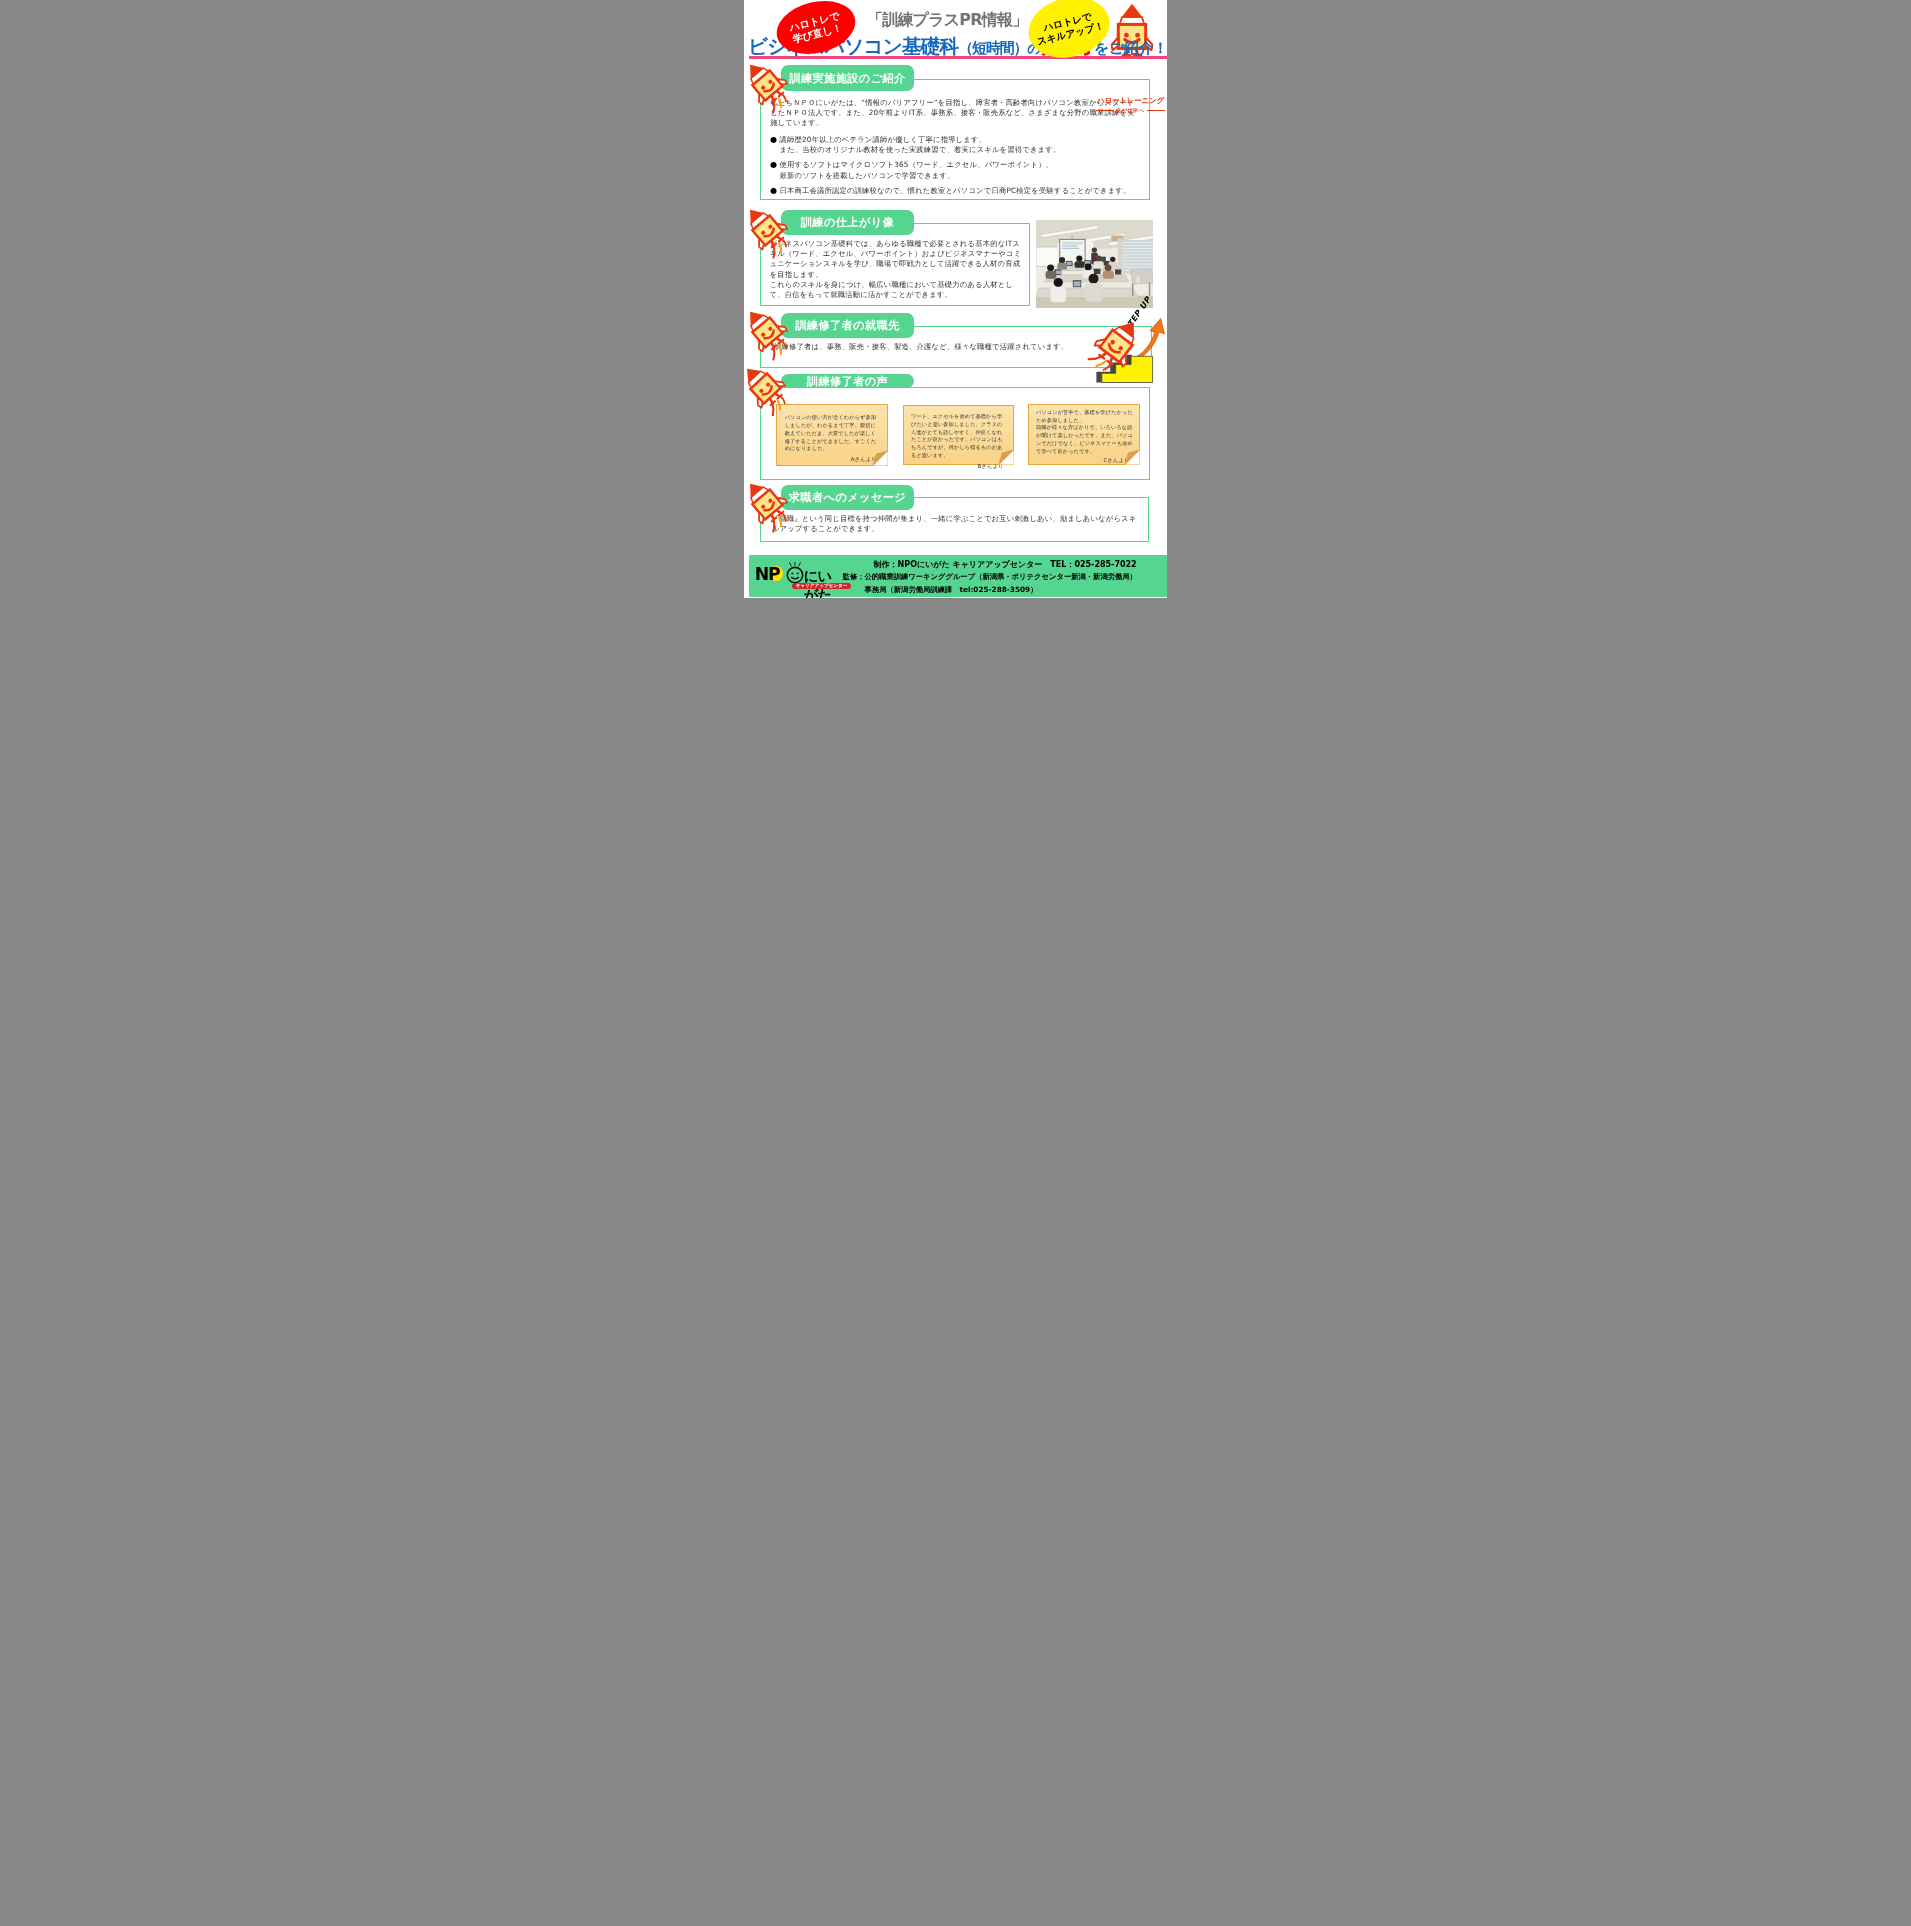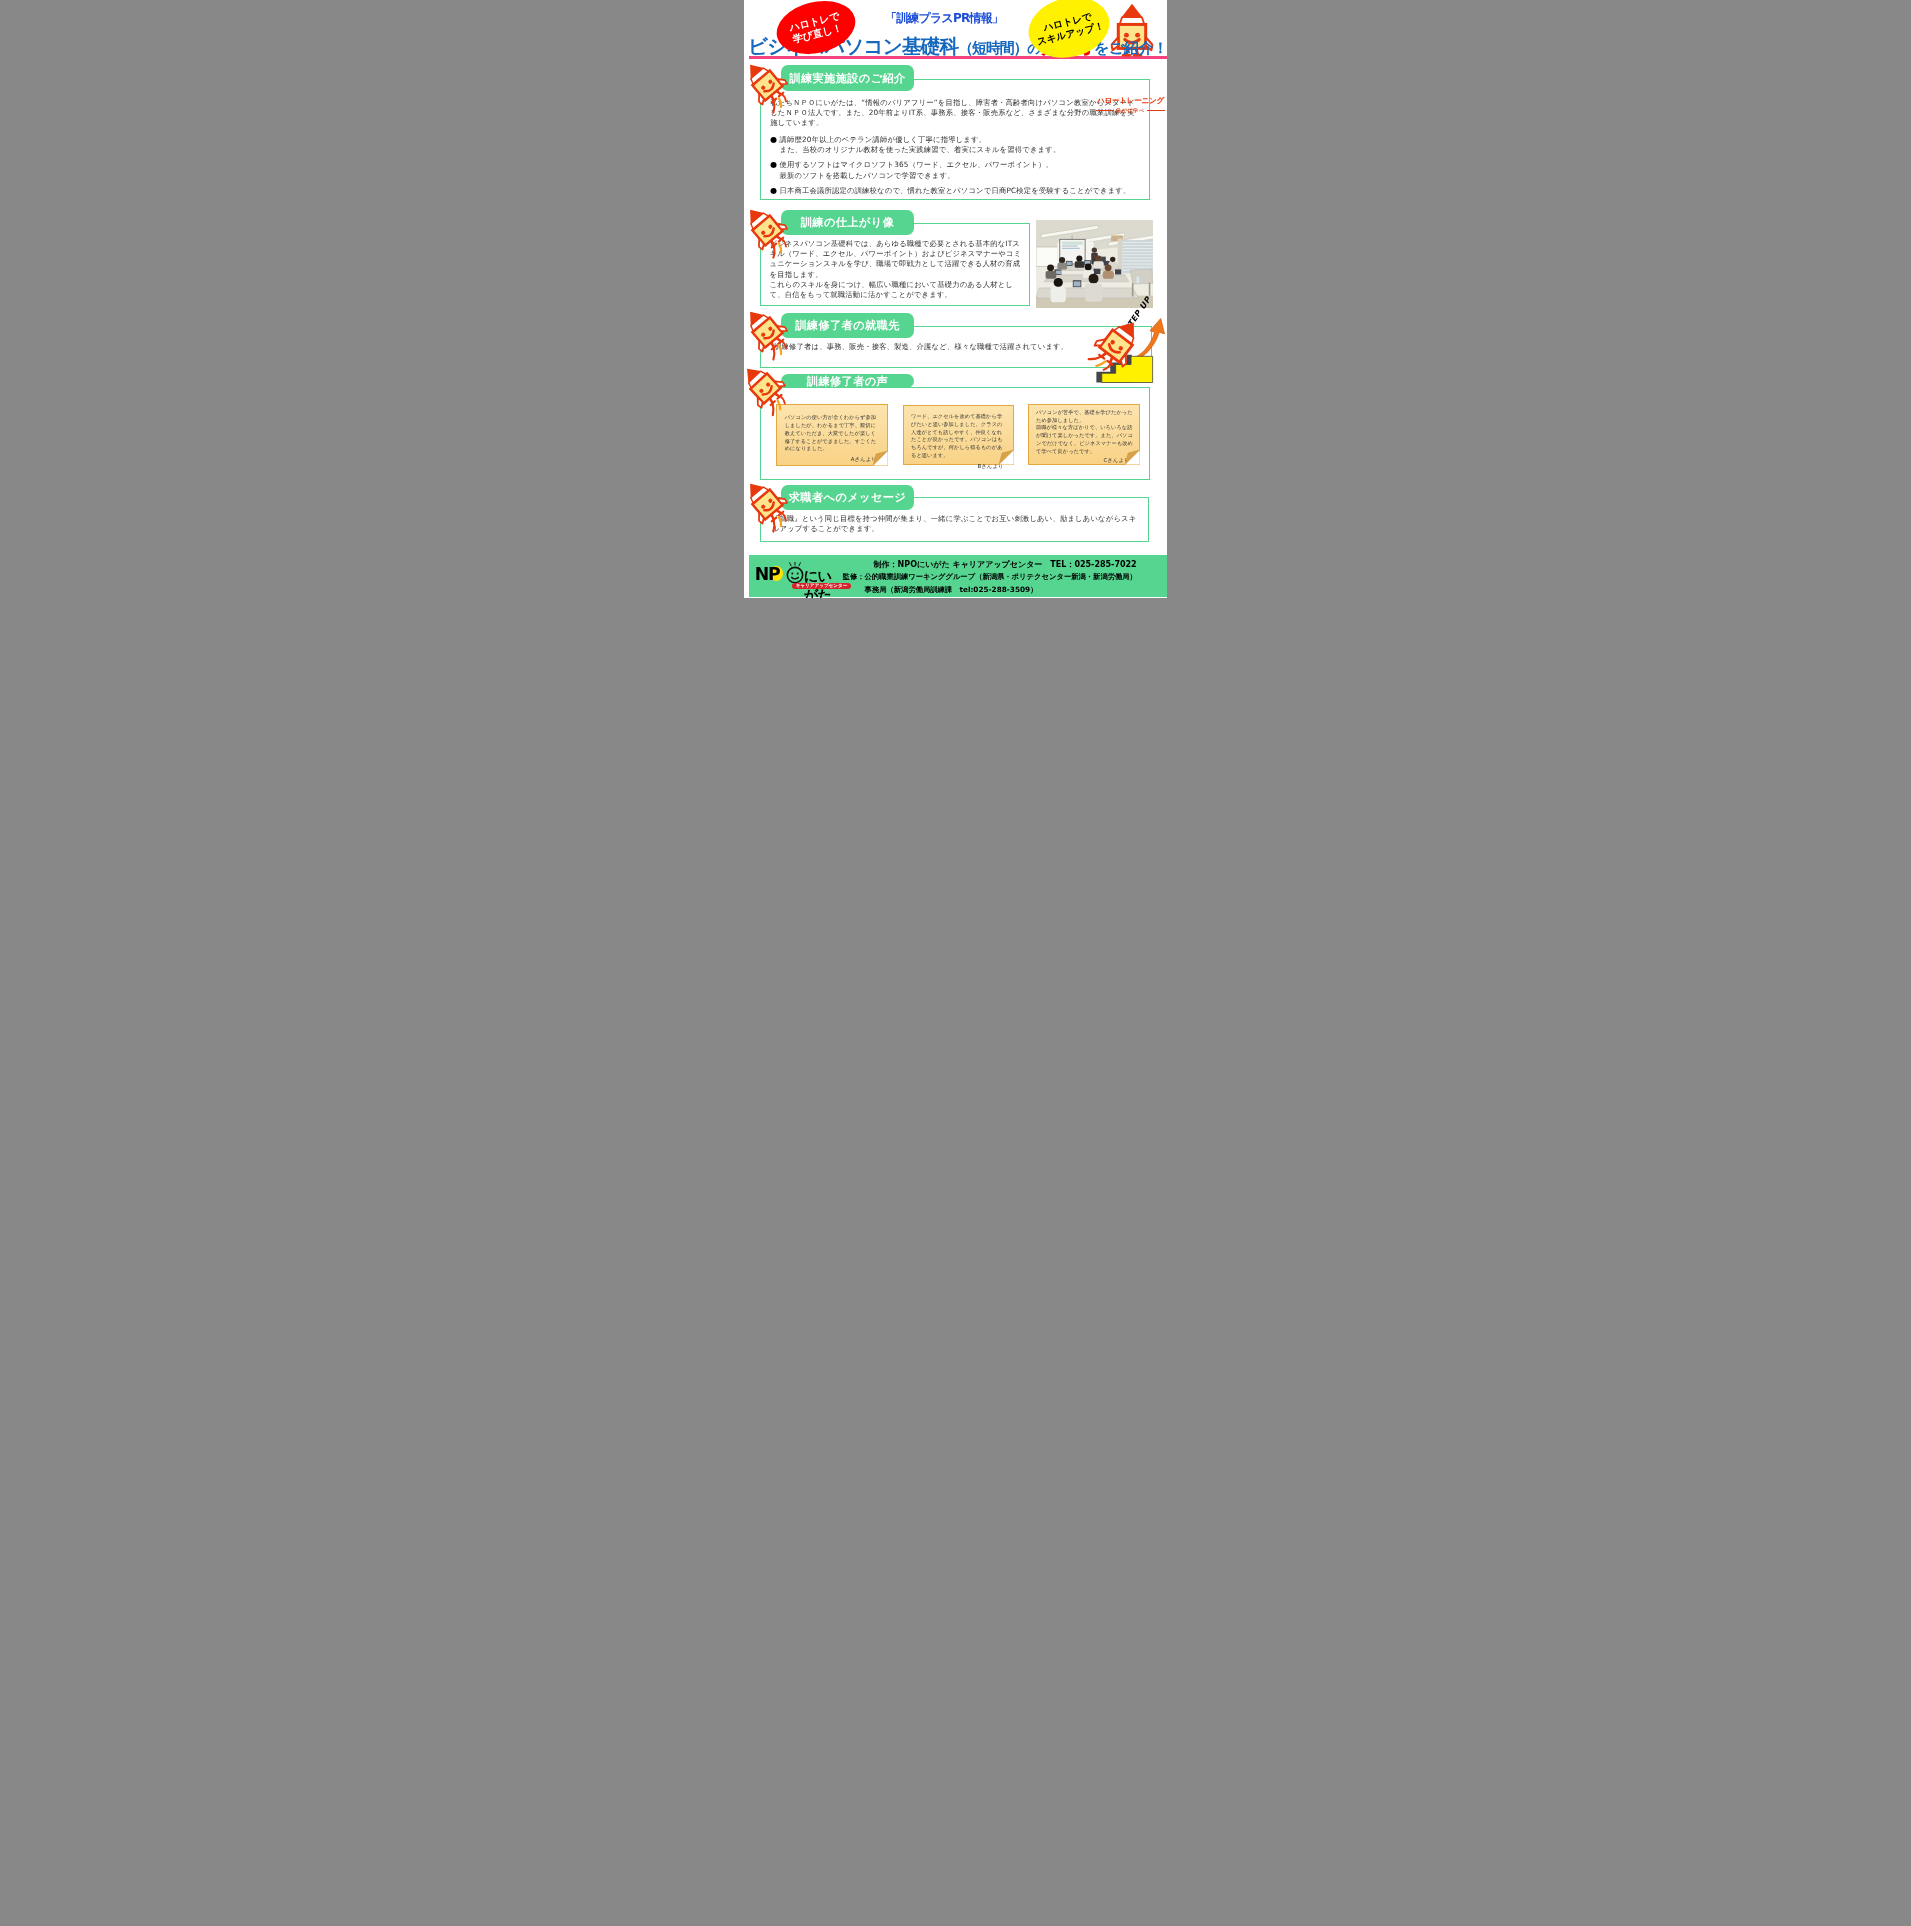--- a/index.html
+++ b/index.html
@@ -8,22 +8,22 @@
   }
   *{margin:0;padding:0;box-sizing:border-box;}
   body{background:#888;font-family:"DejaVu Sans","Liberation Sans",sans-serif;}
   .page{position:relative;width:423px;height:598px;margin:0 auto;background:#fff;overflow:hidden;}
 
   
   .badge{position:absolute;border-radius:50%;display:flex;flex-direction:column;align-items:center;justify-content:center;
     text-align:center;font-weight:bold;line-height:1.18;transform:rotate(-14deg);z-index:5;}
   .badge-red{left:32px;top:2.3px;width:80px;height:51px;background:#FF0000;color:#fff;font-size:10px;}
   .badge-yellow{left:284px;top:-2.3px;width:82px;height:59px;background:#FFF100;color:#000;font-size:9.6px;}
-  .small-title{position:absolute;left:123px;top:10px;width:154px;text-align:center;font-size:12px;font-weight:800;
-    color:#1d4ed8;letter-spacing:-0.8px;white-space:nowrap;z-index:4;}
+  .small-title{position:absolute;left:123px;top:10px;width:154px;text-align:center;font-size:16px;font-weight:800;
+    color:#737373;letter-spacing:-0.8px;white-space:nowrap;z-index:4;}
   .main-title{position:absolute;left:3.9px;top:27px;display:flex;align-items:baseline;white-space:nowrap;z-index:4;font-weight:800;}
   .mt-lead{font-size:19.6px;color:var(--blue);letter-spacing:-0.8px;}
   .mt-paren{font-size:15px;color:var(--blue);letter-spacing:-1.2px;}
   .mt-no{font-size:13.5px;color:var(--blue);}
   .mt-miryoku{font-size:26px;color:#FF0000;letter-spacing:0.4px;}
   .mt-tail{font-size:15px;color:var(--blue);letter-spacing:-0.4px;}
   .pink-line{position:absolute;left:4.6px;right:0;top:56px;height:3.1px;background:var(--pink);z-index:2;}
   .rocket-top{position:absolute;left:366px;top:3.1px;width:44px;height:54px;z-index:3;}
 
   .ht-logo{position:absolute;left:352px;top:60px;width:69px;text-align:center;color:var(--red);z-index:2;margin-top:36px;}

